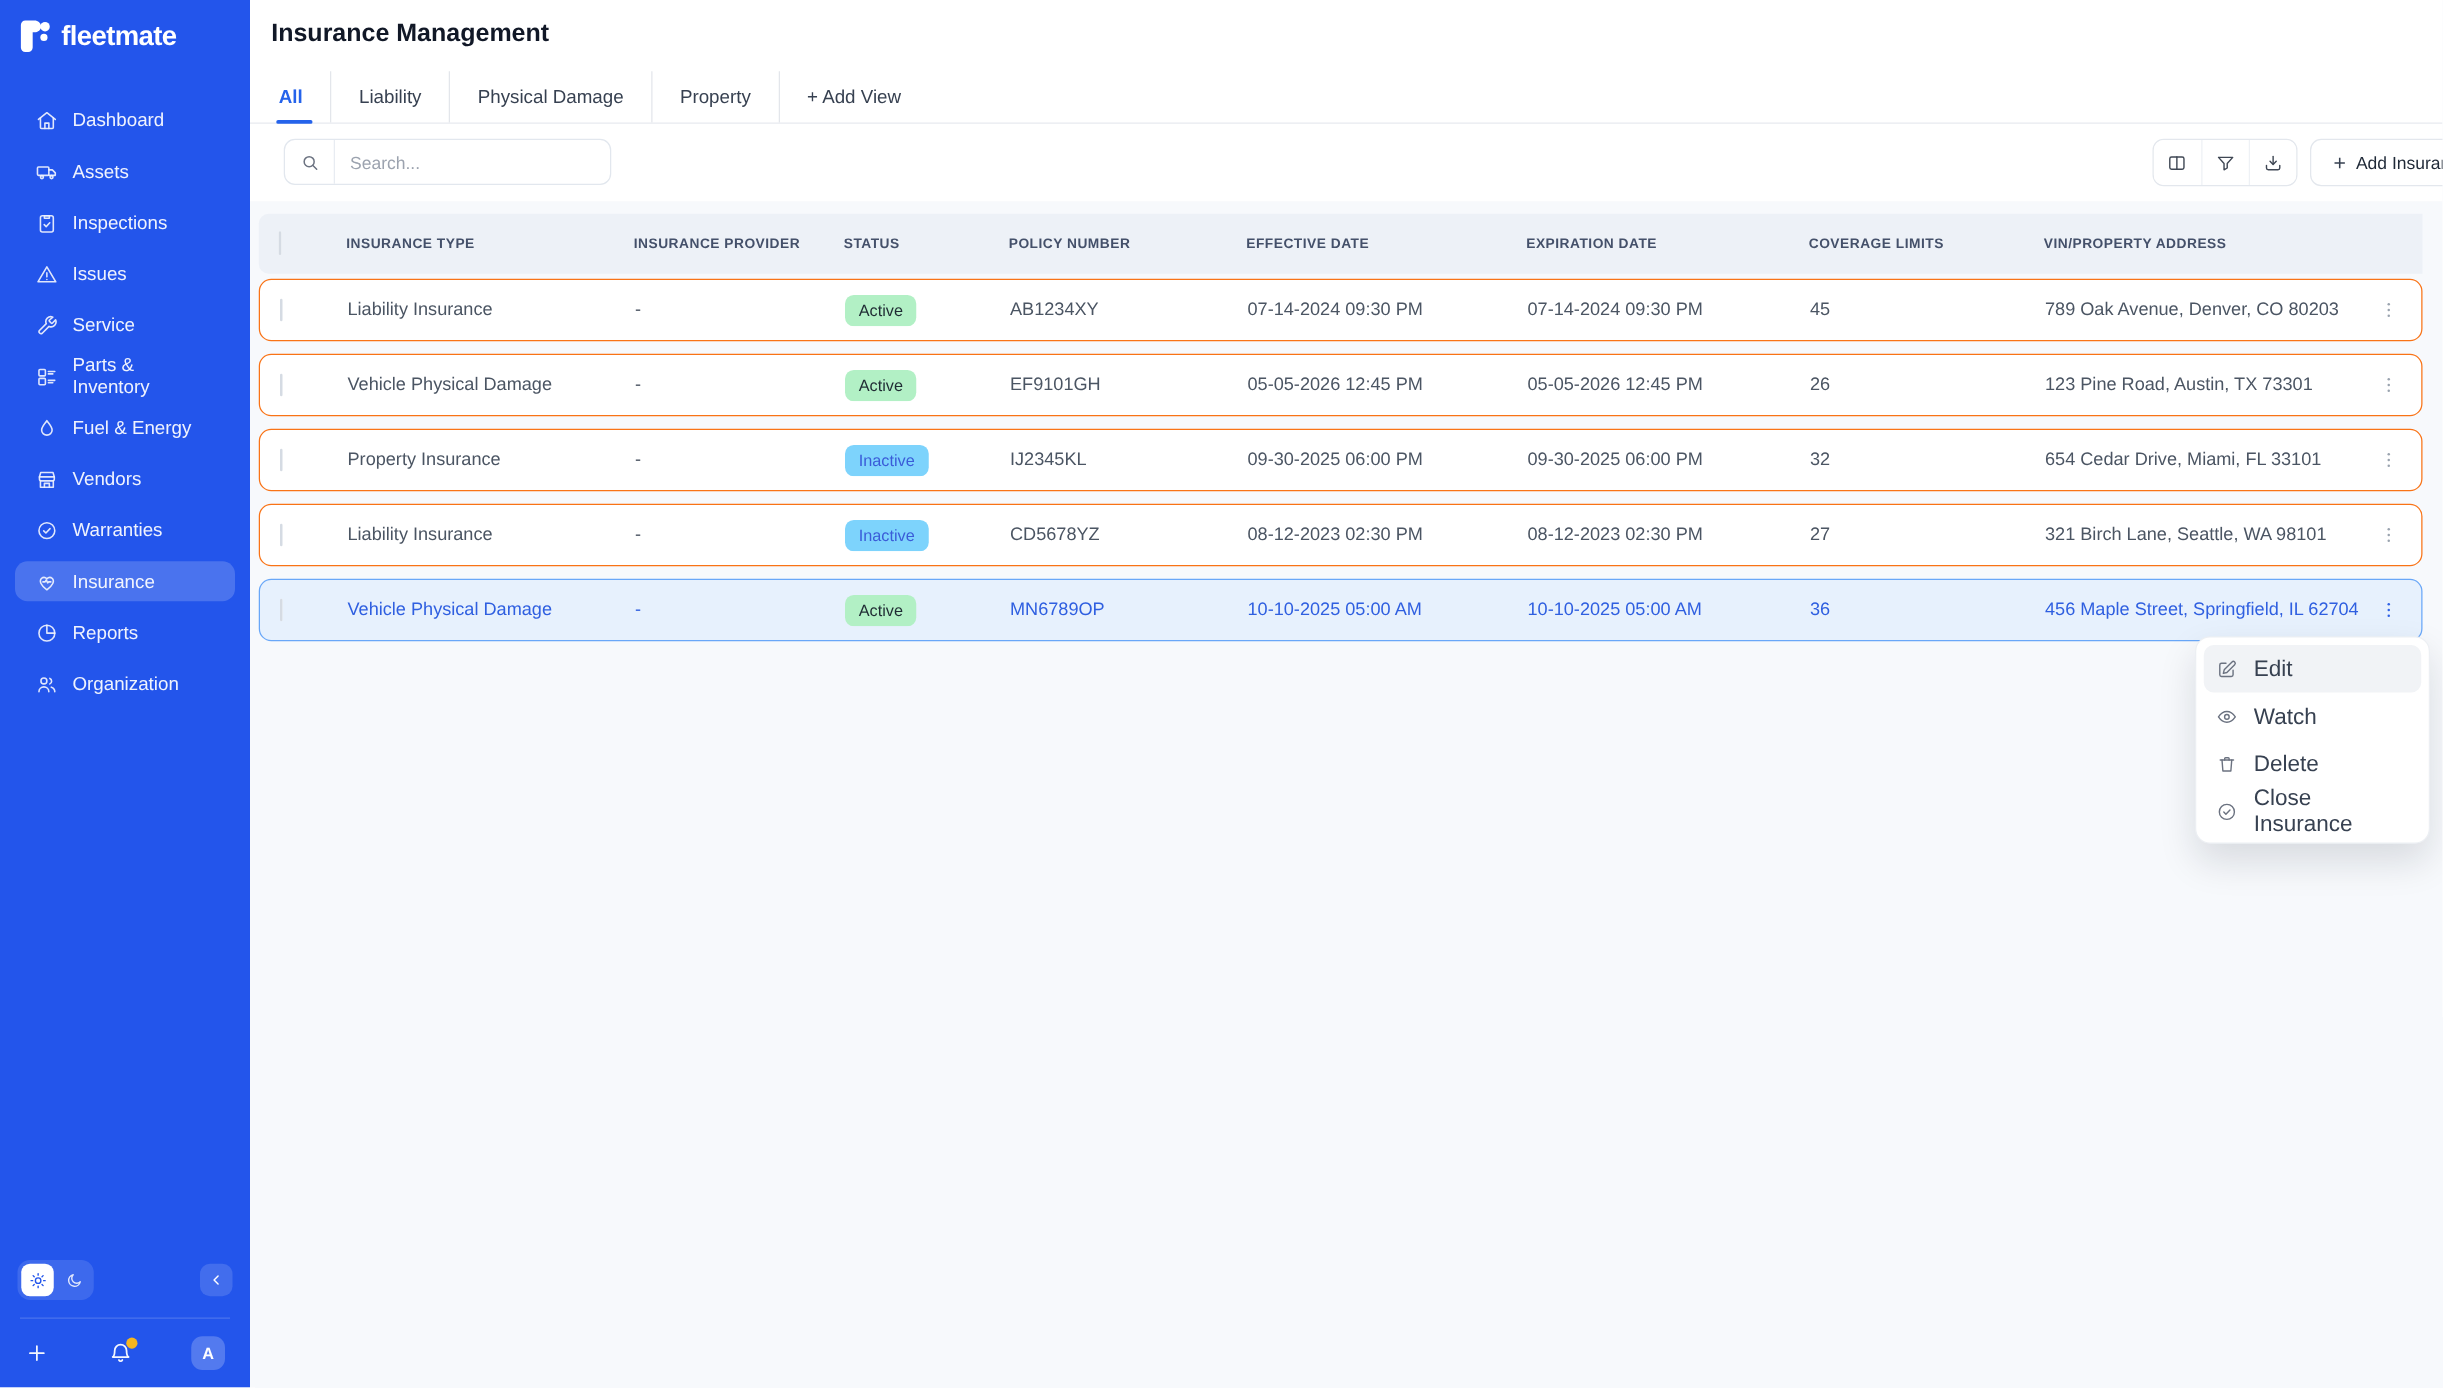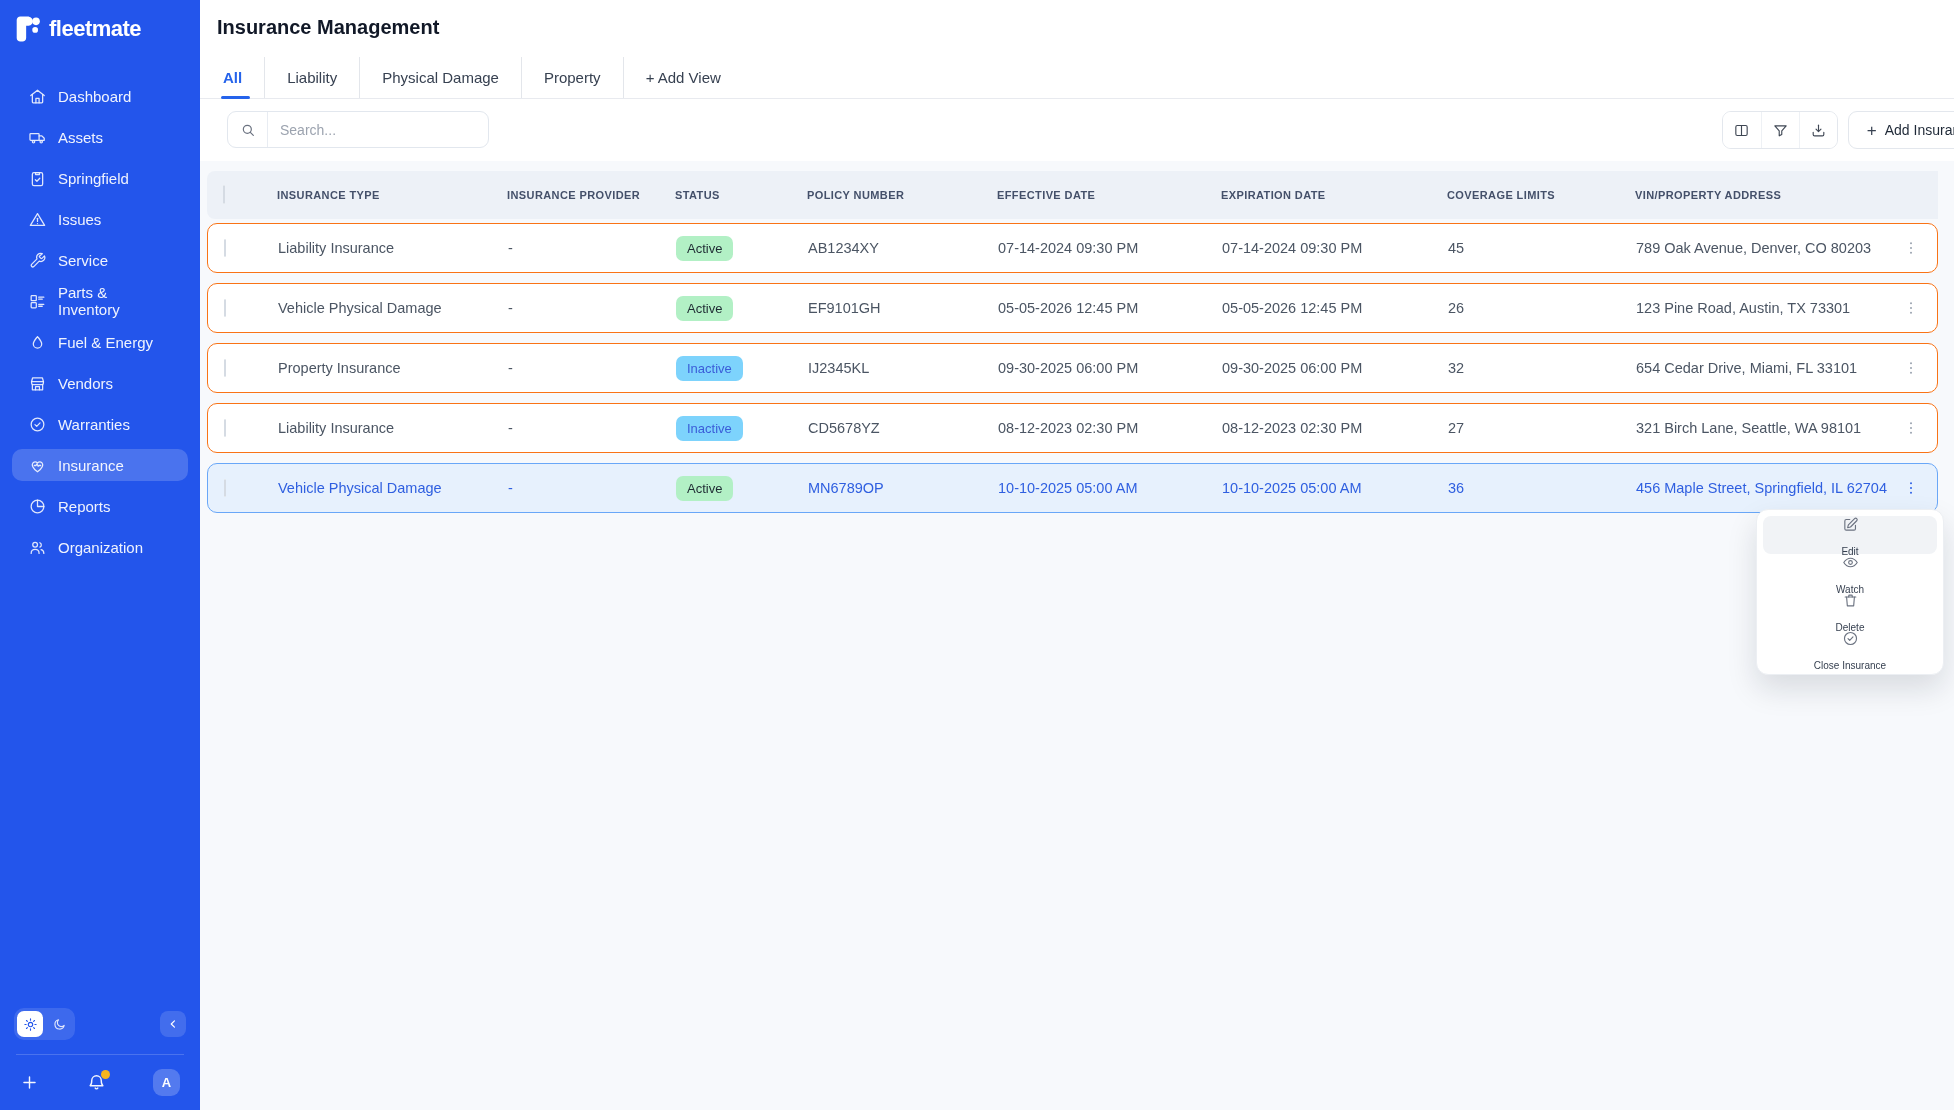--- a/index.html
+++ b/index.html
@@ -71,21 +71,21 @@
   .checkbox { width:17px; height:17px; border:1.5px solid #d5dbe3; border-radius:5px; background:#fff; cursor:pointer; }
   .badge { display:inline-block; padding:5px 11px; border-radius:7px; font-size:13px; }
   .badge.active { background:#b2f0c5; color:#1f2b33; }
   .badge.inactive { background:#7dd3fc; color:#3a5cd8; }
   .kebab { background:none; border:none; color:#9aa3af; cursor:pointer; display:flex; align-items:center; justify-content:center; width:28px; height:28px; }
   .trow.selected .kebab { color:#2f62e6; }
   .kebab svg { width:16px; height:16px; fill:currentColor; }
 
   
   .ctx-menu { position:absolute; left:1756px; top:509px; width:188px; background:#fff; border:1px solid #eceff3; border-radius:12px; box-shadow:0 14px 30px rgba(15,23,42,0.13); padding:6px; z-index:30; }
-  .ctx-item { display:flex; align-items:center; gap:13px; height:38px; padding:0 10px; border-radius:8px; font-size:10px; color:#374151; cursor:pointer;flex-direction:column; }
+  .ctx-item { display:flex; align-items:center; gap:13px; height:38px; padding:0 10px; border-radius:8px; font-size:18px; color:#374151; cursor:pointer; }
   .ctx-item.hover { background:#f1f3f6; }
   .ctx-item svg { width:17px; height:17px; stroke:#6b7280; fill:none; stroke-width:1.6; stroke-linecap:round; stroke-linejoin:round; flex:none; }
 </style>
 </head>
 <body>
 
 <aside class="sidebar">
   <div class="logo">
     <span style="display:flex;">
       <svg width="27" height="30" viewBox="0 0 30 32">
@@ -120,21 +120,21 @@
       <span>Assets</span>
     </a>
     <a class="nav-item">
       <span class="nicon">
           <svg viewBox="0 0 24 24">
             <rect x="5.5" y="4.5" width="13" height="16.5" rx="2"></rect>
             <path d="M9.5 4.5h5v2.5h-5z"></path>
             <path d="M9.3 13.5l2 2 3.6-3.8"></path>
           </svg>
         </span>
-      <span>Springfield</span>
+      <span>Inspections</span>
     </a>
     <a class="nav-item">
       <span class="nicon">
           <svg viewBox="0 0 24 24">
             <path d="M12 4.5 21 19.5H3z"></path>
             <path d="M12 10.5v4"></path>
             <path d="M12 17.1v.1"></path>
           </svg>
         </span>
       <span>Issues</span>

